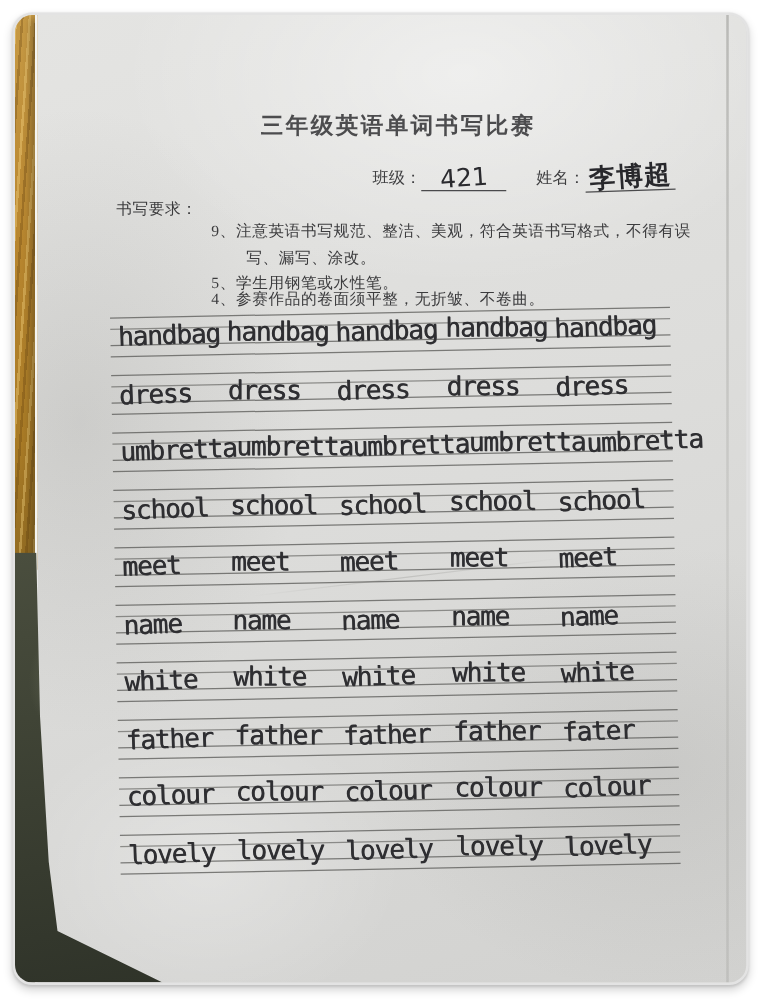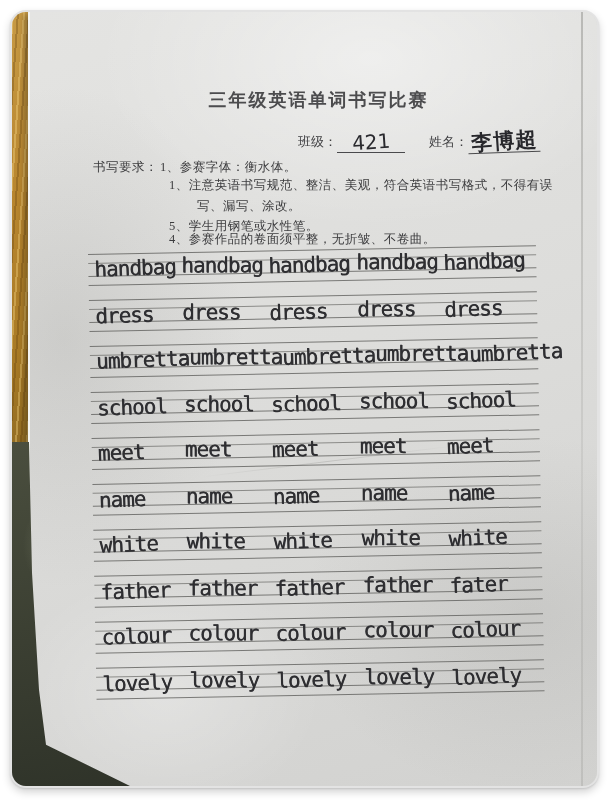--- a/index.html
+++ b/index.html
@@ -98,24 +98,23 @@
       <div class="idrow">
         <span class="lbl">班级：</span>
         <span class="blank class"><span class="hand-digits">421</span></span>
         <span class="lbl">姓名：</span>
         <span class="blank name"><span class="hand-name">李博超</span></span>
       </div>
 
       <div class="reqs">
         <div class="req-line l0">
           <span>书写要求：</span>
-          <span>1、参赛字体：衡水体。</span>
         </div>
         <div class="req-line l1">
-          <span>1、注意英语书写规范、整洁、美观，符合英语书写格式，不得有误</span>
+          <span>9、注意英语书写规范、整洁、美观，符合英语书写格式，不得有误</span>
         </div>
         <div class="req-line l2">
           <span>写、漏写、涂改。</span>
         </div>
         <div class="req-line l3">
           <span>5、学生用钢笔或水性笔。</span>
         </div>
         <div class="req-line l4">
           <span>4、参赛作品的卷面须平整，无折皱、不卷曲。</span>
         </div>

